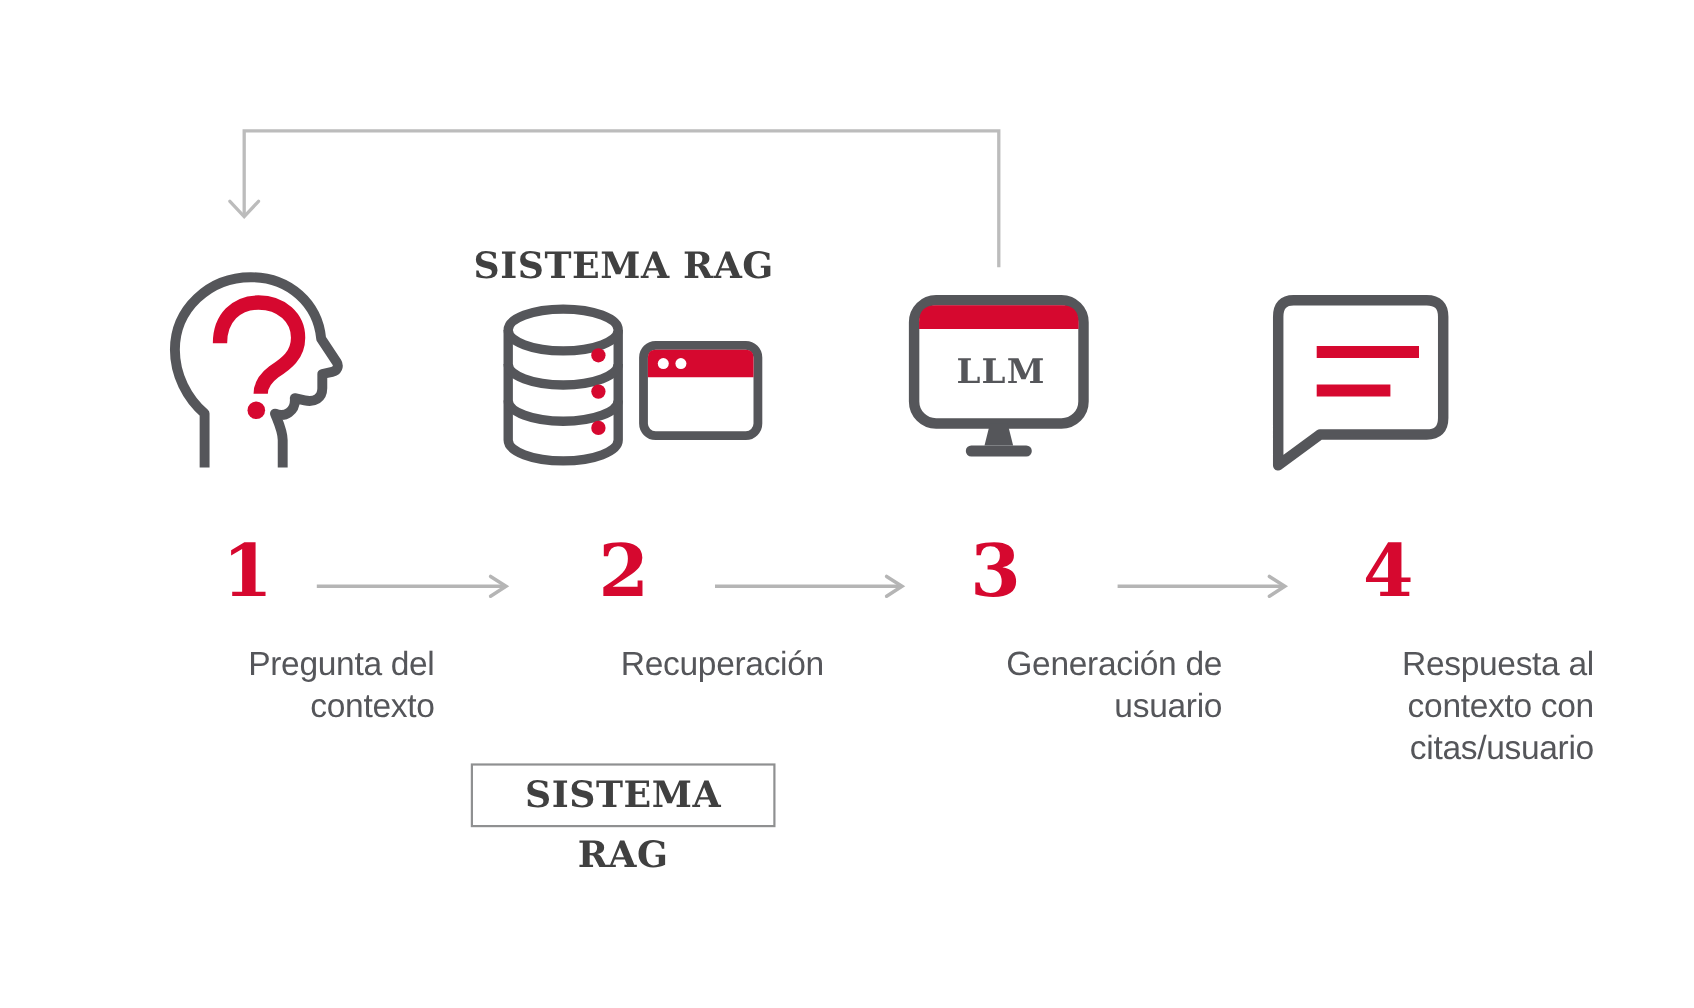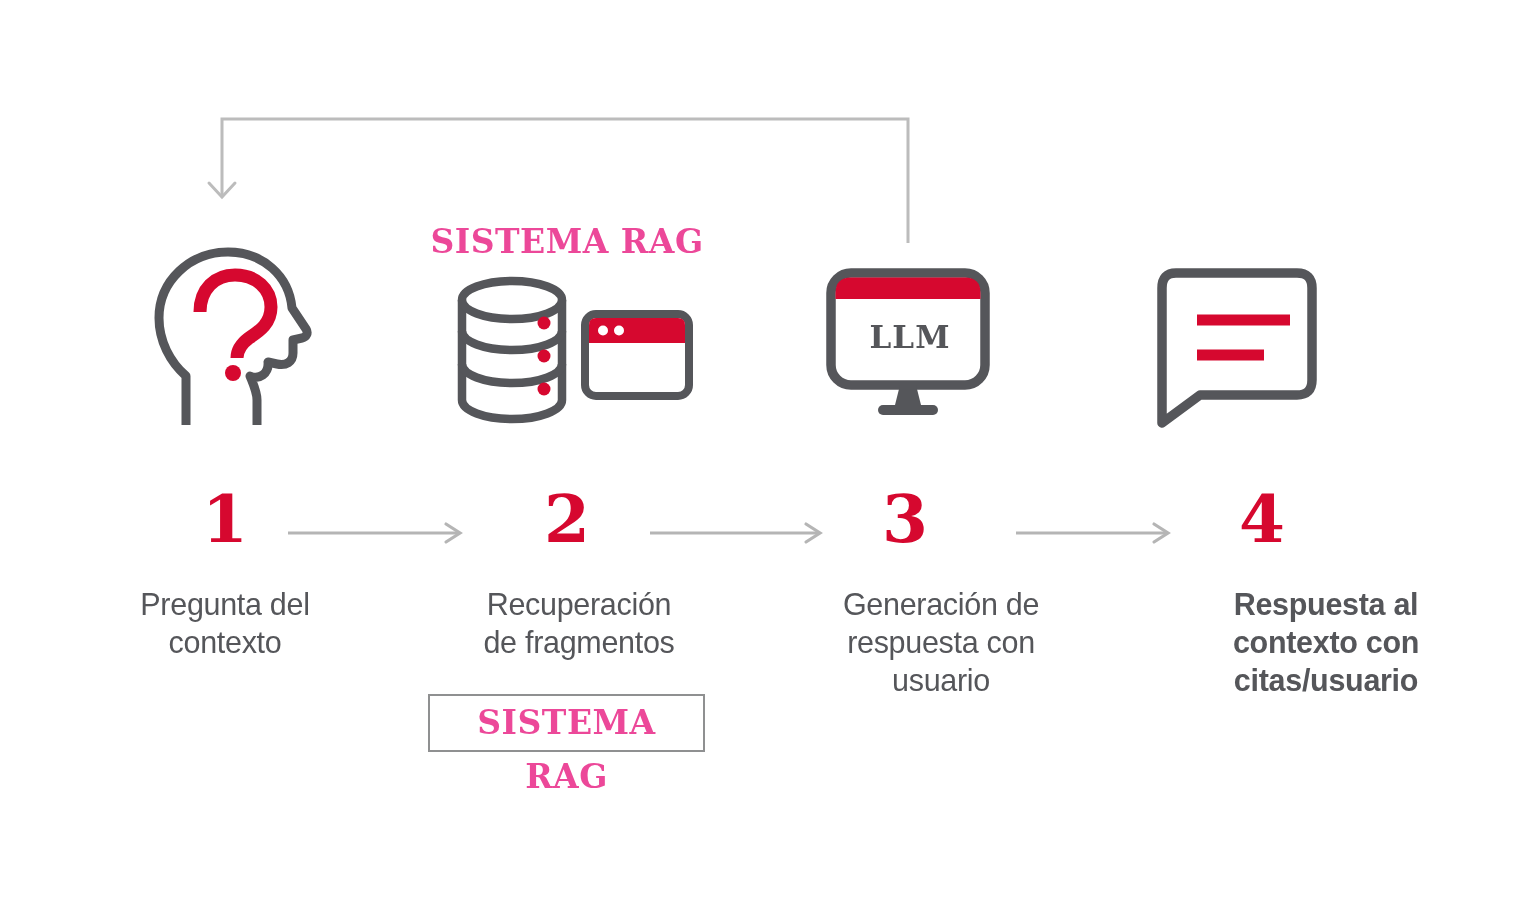--- a/index.html
+++ b/index.html
@@ -8,41 +8,41 @@
     width:1540px;height:916px;
     background:#ffffff;
     overflow:hidden;
     font-family:"Liberation Sans",sans-serif;
   }
   .abs{position:absolute;}
   svg{display:block;overflow:visible;}
   .slab{
     font-family:"DejaVu Serif","Liberation Serif",serif;
     font-weight:bold;
-    color:#ec4899;
+    color:#404040;
   }
   .rag-title{
     left:407px;top:222px;width:320px;
     font-size:33px;letter-spacing:.5px;
     text-align:center;
   }
   .num{
     top:484px;width:320px;
     font-family:"DejaVu Serif","Liberation Serif",serif;
     font-weight:bold;font-size:66px;line-height:70px;
     color:#d6082f;text-align:center;
   }
   .num1{left:65px;}  .num2{left:407px;}  .num3{left:745px;}  .num4{left:1102px;}
   .label{
     top:585px;width:340px;
     font-size:30.5px;line-height:38px;letter-spacing:-.3px;
-    color:#55565a;text-align:center;
+    color:#55565a;text-align:right;
   }
   .label span{display:block;}
-  .lab1{left:55px;} .lab2{left:409px;} .lab3{left:771px;} .lab4{left:1156px;font-weight:bold;}
+  .lab1{left:55px;} .lab2{left:409px;} .lab3{left:771px;} .lab4{left:1109px;}
   .badge{
     left:428px;top:694px;width:277px;height:58px;
     box-sizing:border-box;border:2px solid #8f9091;
     font-size:33px;letter-spacing:.5px;line-height:54px;
     text-align:center;
   }
 </style>
 </head>
 <body>
 
@@ -115,25 +115,23 @@
   <div class="abs num num2">2</div>
   <div class="abs num num3">3</div>
   <div class="abs num num4">4</div>
 
   <div class="abs label lab1">
     <span>Pregunta del</span>
     <span>contexto</span>
   </div>
   <div class="abs label lab2">
     <span>Recuperación</span>
-    <span>de fragmentos</span>
   </div>
   <div class="abs label lab3">
     <span>Generación de</span>
-    <span>respuesta con</span>
     <span>usuario</span>
   </div>
   <div class="abs label lab4">
     <span>Respuesta al</span>
     <span>contexto con</span>
     <span>citas/usuario</span>
   </div>
 
   <div class="abs slab badge">SISTEMA RAG</div>
 

